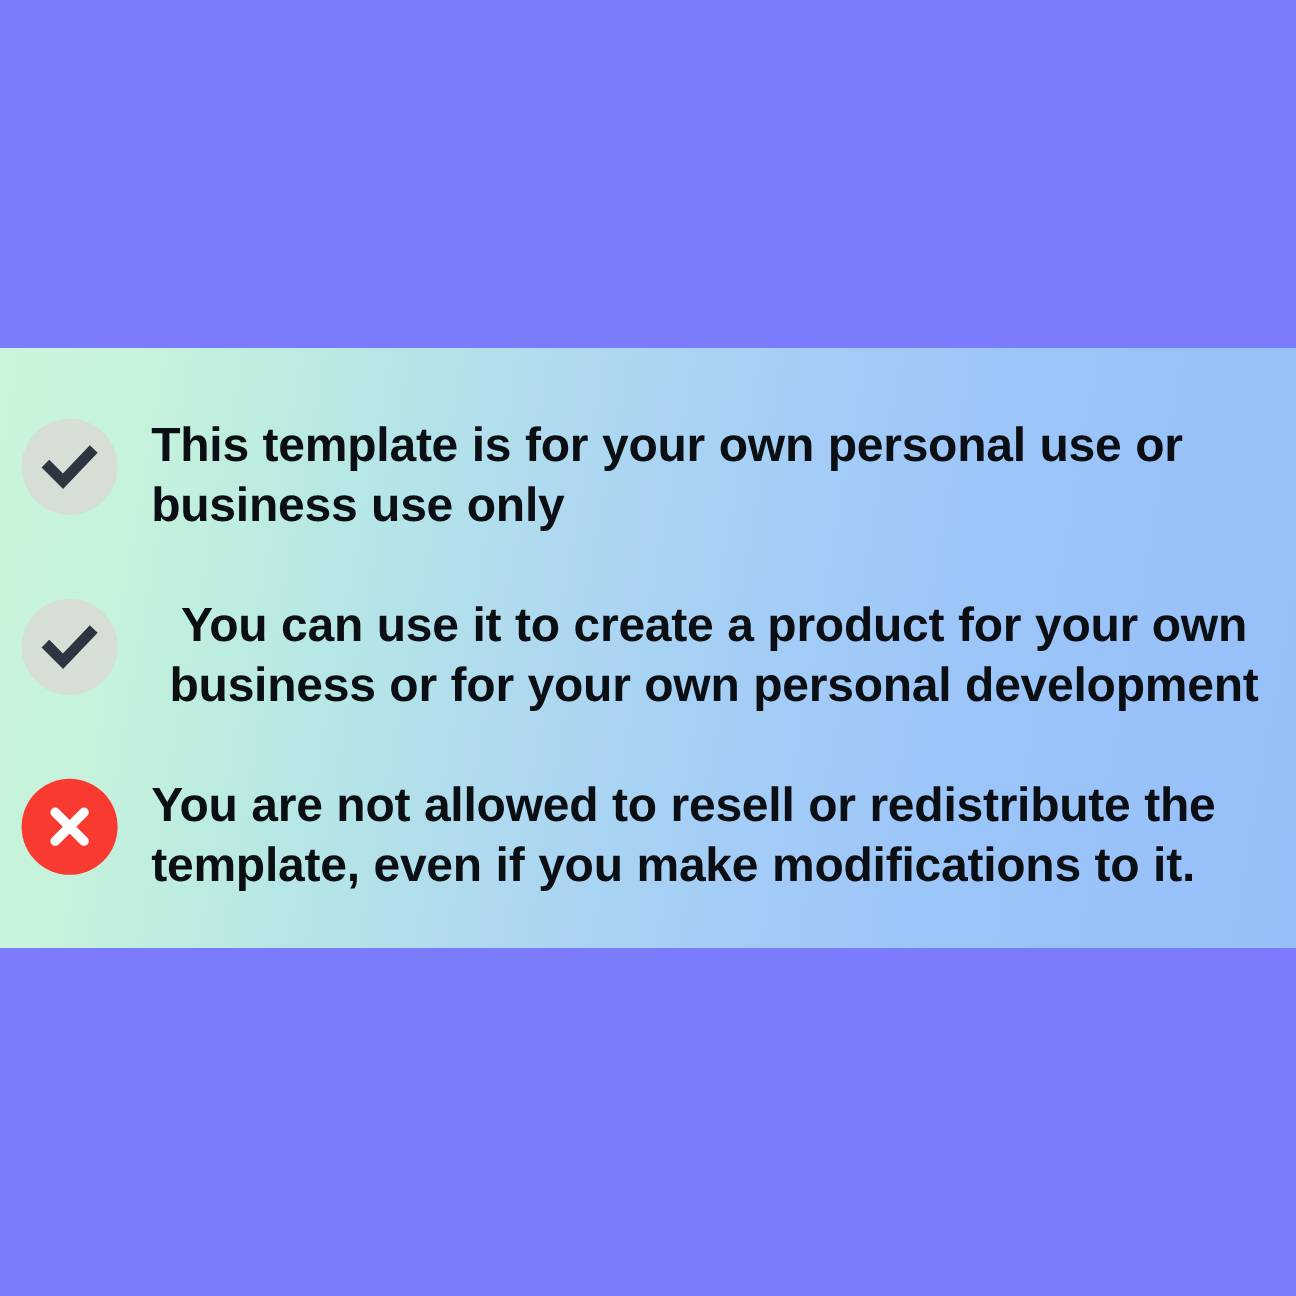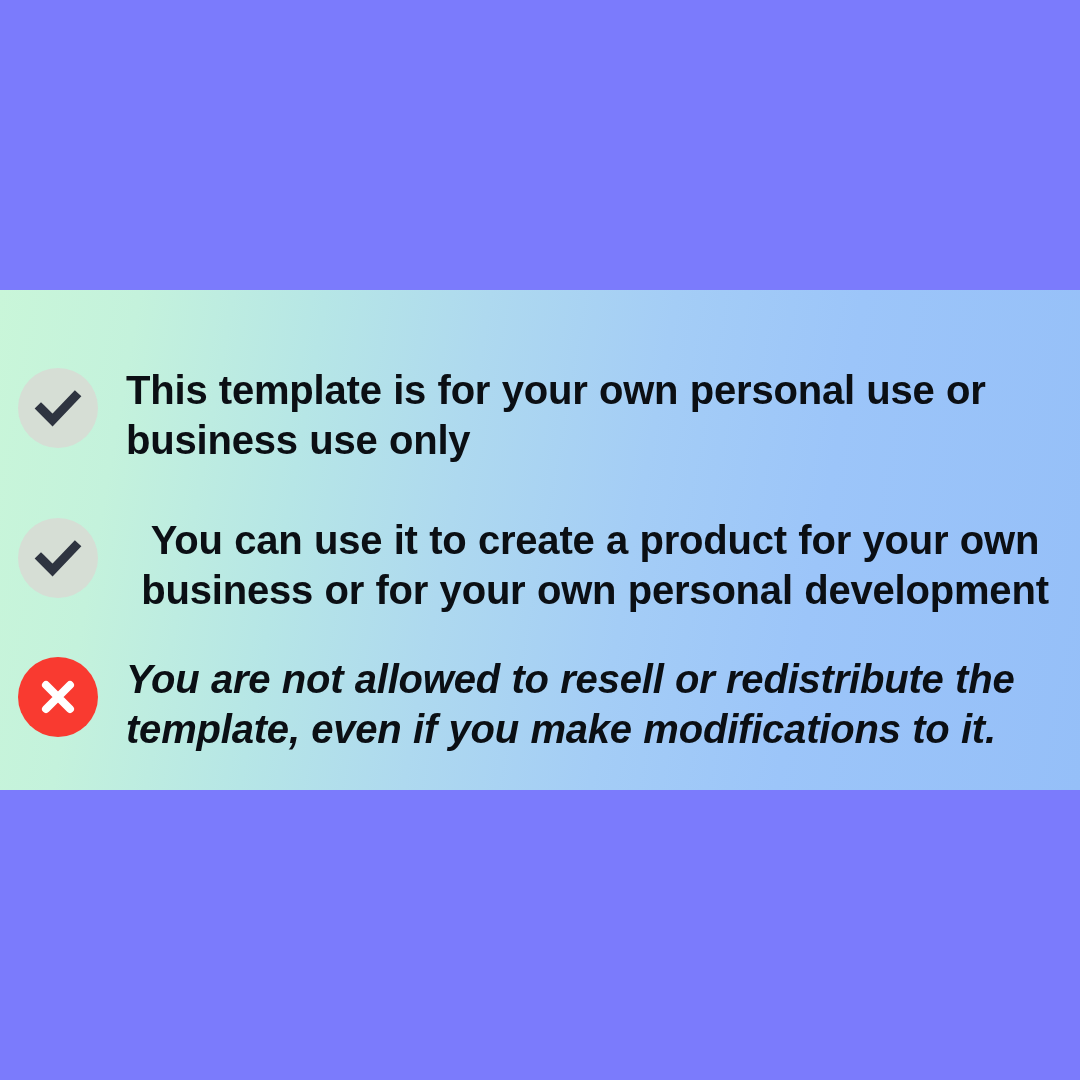--- a/index.html
+++ b/index.html
@@ -40,34 +40,33 @@
     );
     box-sizing: border-box;
   }
 
   #terms-list {
     position: absolute;
     left: 0;
     top: 0;
     width: 1080px;
     height: 500px;
-    margin-top: 19px;
   }
 
   .term-row {
     position: absolute;
     left: 18px;
     display: flex;
     align-items: flex-start;
     width: 1046px;
   }
 
   .term-row.row-0 { top: 55px; }
   .term-row.row-1 { top: 205px; text-align: center; }
-  .term-row.row-2 { top: 344px; font-style: italic; }
+  .term-row.row-2 { top: 355px; }
 
   .badge {
     flex: 0 0 auto;
     width: 80px;
     height: 80px;
     border-radius: 50%;
     display: flex;
     align-items: center;
     justify-content: center;
     margin-top: 4px;

